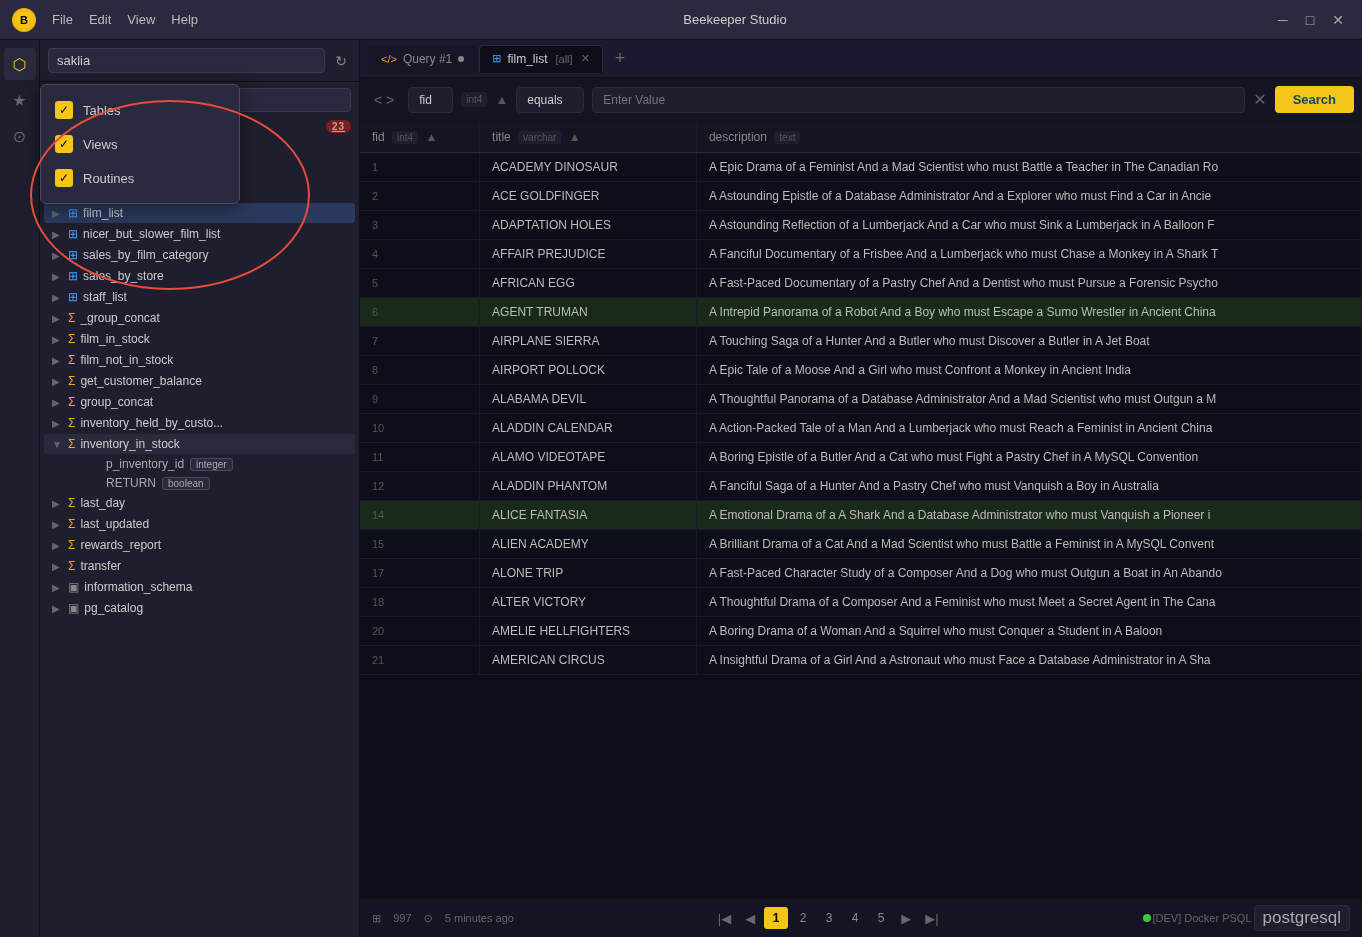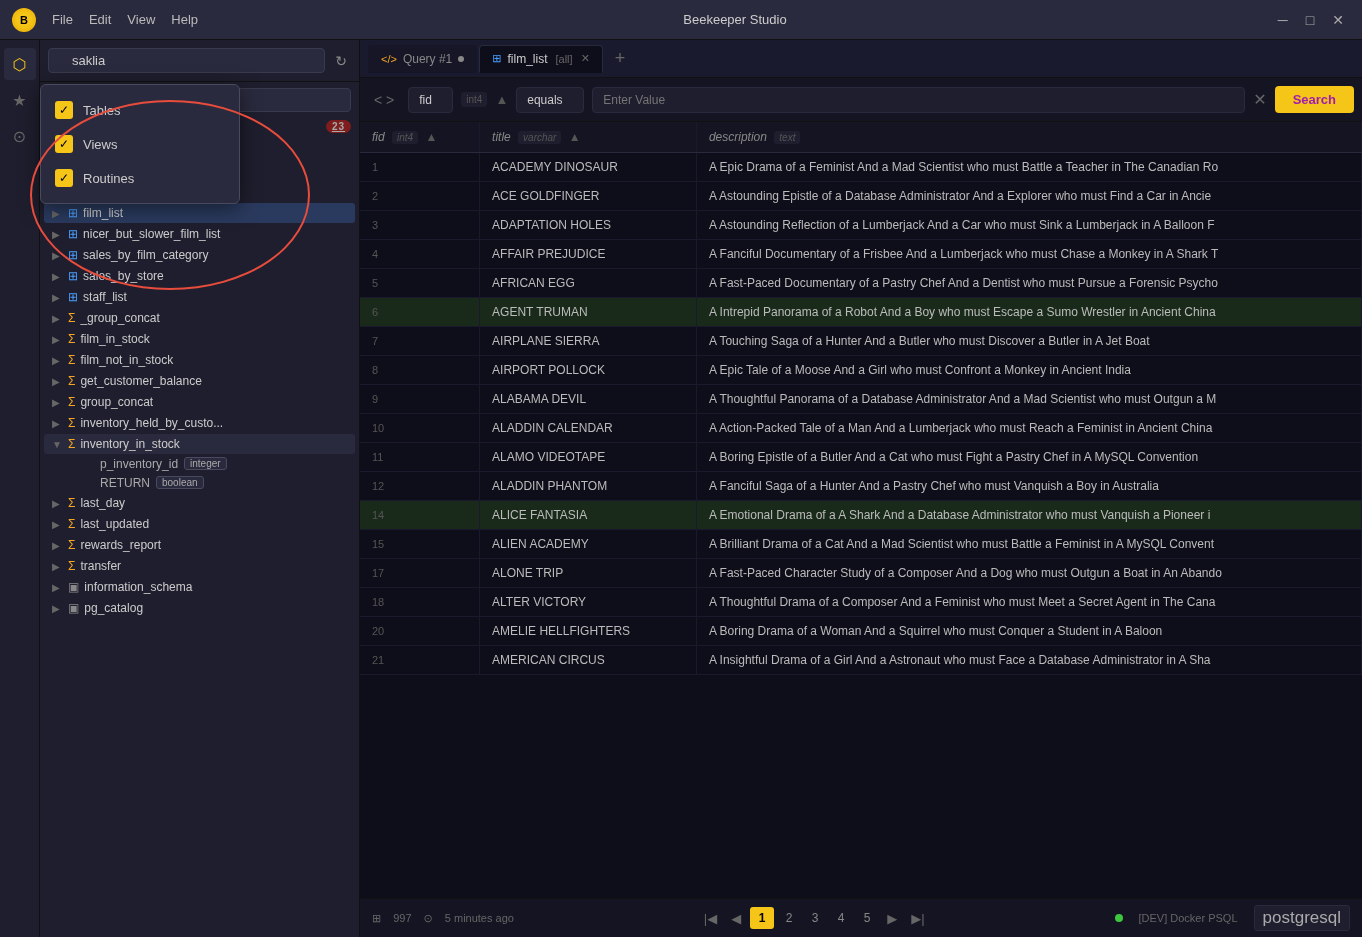--- a/index.html
+++ b/index.html
@@ -20,39 +20,39 @@
 
     
     .icon-rail { width: 40px; background: #1e1e2e; border-right: 1px solid #111; display: flex; flex-direction: column; align-items: center; padding: 8px 0; gap: 4px; }
     .rail-icon { width: 32px; height: 32px; display: flex; align-items: center; justify-content: center; border-radius: 4px; cursor: pointer; color: #666; font-size: 16px; }
     .rail-icon:hover, .rail-icon.active { color: #f5c518; background: #2a2a3e; }
     .rail-icon.active { color: #f5c518; }
 
     
     .sidebar { width: 320px; background: #1e1e2e; border-right: 1px solid #111; display: flex; flex-direction: column; position: relative; }
     .sidebar-header { padding: 8px; display: flex; align-items: center; gap: 6px; border-bottom: 1px solid #111; }
-    .db-select { flex: 1; background: #2a2a3e; border: 1px solid #3a3a4e; color: #ccc; padding: 4px 23px; border-radius: 4px; font-size: 13px; cursor: pointer; appearance: none; }
+    .db-select { flex: 1; background: #2a2a3e; border: 1px solid #3a3a4e; color: #ccc; padding: 4px 8px; border-radius: 4px; font-size: 13px; cursor: pointer; appearance: none; }
     .refresh-btn { background: none; border: none; color: #888; cursor: pointer; font-size: 14px; padding: 4px; }
     .filter-input { width: 100%; padding: 4px 8px; background: #2a2a3e; border: 1px solid #3a3a4e; color: #ccc; border-radius: 4px; font-size: 12px; margin: 6px 0 4px 0; }
     .entities-header { display: flex; align-items: center; justify-content: space-between; padding: 4px 8px; font-size: 11px; color: #888; font-weight: bold; letter-spacing: 1px; }
     .entities-count { background: #7f1d1d; padding: 1px 6px; border-radius: 10px; font-size: 10px; color: #aaa; text-decoration: underline; }
     .tree { flex: 1; overflow-y: auto; padding: 2px 0; }
     .tree::-webkit-scrollbar { width: 4px; }
     .tree::-webkit-scrollbar-thumb { background: #3a3a4e; }
     .tree-item { display: flex; align-items: center; padding: 3px 8px; cursor: pointer; border-radius: 3px; margin: 1px 4px; }
     .tree-item.selected { background: #2a3a5e; }
     .tree-item.expanded { background: #2a2a3e; }
     .tree-chevron { color: #666; font-size: 10px; margin-right: 4px; width: 12px; }
     .tree-icon { margin-right: 5px; font-size: 12px; }
     .tree-icon.table { color: #4a9eff; }
     .tree-icon.func { color: #f5a623; }
     .tree-icon.folder { color: #888; }
     .tree-label { color: #ccc; font-size: 12px; }
     .tree-sub { padding-left: 48px; }
-    .tree-sub-item { display: flex; align-items: flex-start; padding: 2px 8px; margin: 1px 4px; }
+    .tree-sub-item { display: flex; align-items: center; padding: 2px 8px; margin: 1px 10px; }
     .tree-sub-label { color: #aaa; font-size: 12px; margin-right: 6px; }
     .tree-sub-badge { background: #2a2a3e; border: 1px solid #4a4a5e; color: #aaa; font-size: 10px; padding: 0 5px; border-radius: 3px; }
 
     
     .dropdown-overlay { position: absolute; top: 44px; left: 0; width: 200px; background: #2a2a3e; border: 1px solid #4a4a5e; border-radius: 6px; z-index: 100; padding: 8px 0; box-shadow: 0 4px 20px rgba(0,0,0,0.5); }
     .dropdown-item { display: flex; align-items: center; padding: 8px 14px; cursor: pointer; gap: 10px; }
     .checkbox { width: 18px; height: 18px; background: #f5c518; border-radius: 3px; display: flex; align-items: center; justify-content: center; font-size: 12px; color: #000; }
     .dropdown-label { color: #ccc; font-size: 13px; }
 
     
@@ -71,45 +71,45 @@
     .tab-close { color: #666; font-size: 11px; cursor: pointer; margin-left: 2px; }
     .tab-add { background: none; border: none; color: #666; cursor: pointer; font-size: 18px; padding: 0 6px; margin-left: 4px; }
 
     
     .filter-bar { display: flex; align-items: center; gap: 8px; padding: 8px; background: #141422; border-bottom: 1px solid #111; }
     .nav-btn { background: none; border: none; color: #666; cursor: pointer; font-size: 14px; padding: 4px 6px; }
     .field-select { background: #1e1e2e; border: 1px solid #2a2a3e; color: #ccc; padding: 5px 10px; border-radius: 4px; font-size: 12px; cursor: pointer; appearance: none; padding-right: 20px; }
     .op-select { background: #1e1e2e; border: 1px solid #2a2a3e; color: #ccc; padding: 5px 10px; border-radius: 4px; font-size: 12px; cursor: pointer; appearance: none; padding-right: 20px; }
     .value-input { flex: 1; background: #1e1e2e; border: 1px solid #2a2a3e; color: #ccc; padding: 5px 10px; border-radius: 4px; font-size: 12px; }
     .clear-btn { background: none; border: none; color: #666; cursor: pointer; font-size: 16px; }
-    .search-btn { background: #f5c518; border: none; color: #a21caf; padding: 6px 18px; border-radius: 4px; font-size: 13px; font-weight: bold; cursor: pointer; }
+    .search-btn { background: #f5c518; border: none; color: #0c4a6e; padding: 6px 18px; border-radius: 4px; font-size: 13px; font-weight: bold; cursor: pointer; }
 
     
     .table-container { flex: 1; overflow: auto; }
     .table-container::-webkit-scrollbar { height: 6px; width: 6px; }
     .table-container::-webkit-scrollbar-thumb { background: #3a3a4e; }
     table { width: 100%; border-collapse: collapse; }
     thead tr { background: #141422; position: sticky; top: 0; z-index: 10; }
-    th { padding: 8px 12px; text-align: left; font-size: 12px; color: #888; font-weight: normal; border-bottom: 1px solid #2a2a3e; border-right: 1px solid #1a1a2e; white-space: nowrap; cursor: pointer; font-style: italic; }
+    th { padding: 8px 12px; text-align: left; font-size: 12px; color: #888; font-weight: normal; border-bottom: 1px solid #2a2a3e; border-right: 1px solid #1a1a2e; white-space: nowrap; cursor: pointer; }
     th .col-type { font-size: 10px; color: #555; background: #1e1e2e; padding: 1px 5px; border-radius: 3px; margin-left: 4px; }
     th .sort-icon { margin-left: 4px; color: #555; }
     td { padding: 7px 12px; border-bottom: 1px solid #1a1a2e; border-right: 1px solid #1a1a2e; font-size: 12px; color: #bbb; white-space: nowrap; overflow: hidden; max-width: 500px; text-overflow: ellipsis; }
     tr.highlighted td { background: #1a2a1a; }
     .row-num { color: #555; font-size: 11px; min-width: 30px; }
 
     
     .status-bar { display: flex; align-items: center; justify-content: space-between; background: #141422; border-top: 1px solid #111; padding: 6px 12px; font-size: 11px; color: #666; }
     .status-left { display: flex; align-items: center; gap: 12px; }
     .pagination { display: flex; align-items: center; gap: 4px; }
     .page-btn { background: none; border: none; color: #666; cursor: pointer; font-size: 13px; padding: 2px 5px; }
     .page-num { width: 24px; height: 22px; background: #f5c518; color: #000; border-radius: 3px; display: flex; align-items: center; justify-content: center; font-size: 12px; font-weight: bold; }
     .page-num-inactive { width: 22px; height: 22px; color: #888; display: flex; align-items: center; justify-content: center; font-size: 12px; cursor: pointer; }
     .status-db { background: #1e1e2e; border: 1px solid #2a2a3e; padding: 2px 8px; border-radius: 3px; color: #aaa; font-size: 17px; }
     .status-indicator { width: 8px; height: 8px; background: #3dc73d; border-radius: 50%; }
-    .status-conn { display: flex; align-items: center; gap: 16px; }
+    .status-conn { display: flex; align-items: center; gap: 2px; }
   </style>
 </head>
 <body>
 
 <div class="titlebar">
   <div class="titlebar-left">
     <div class="titlebar-logo">B</div>
     <div class="titlebar-menu">
       <span>File</span>
       <span>Edit</span>

